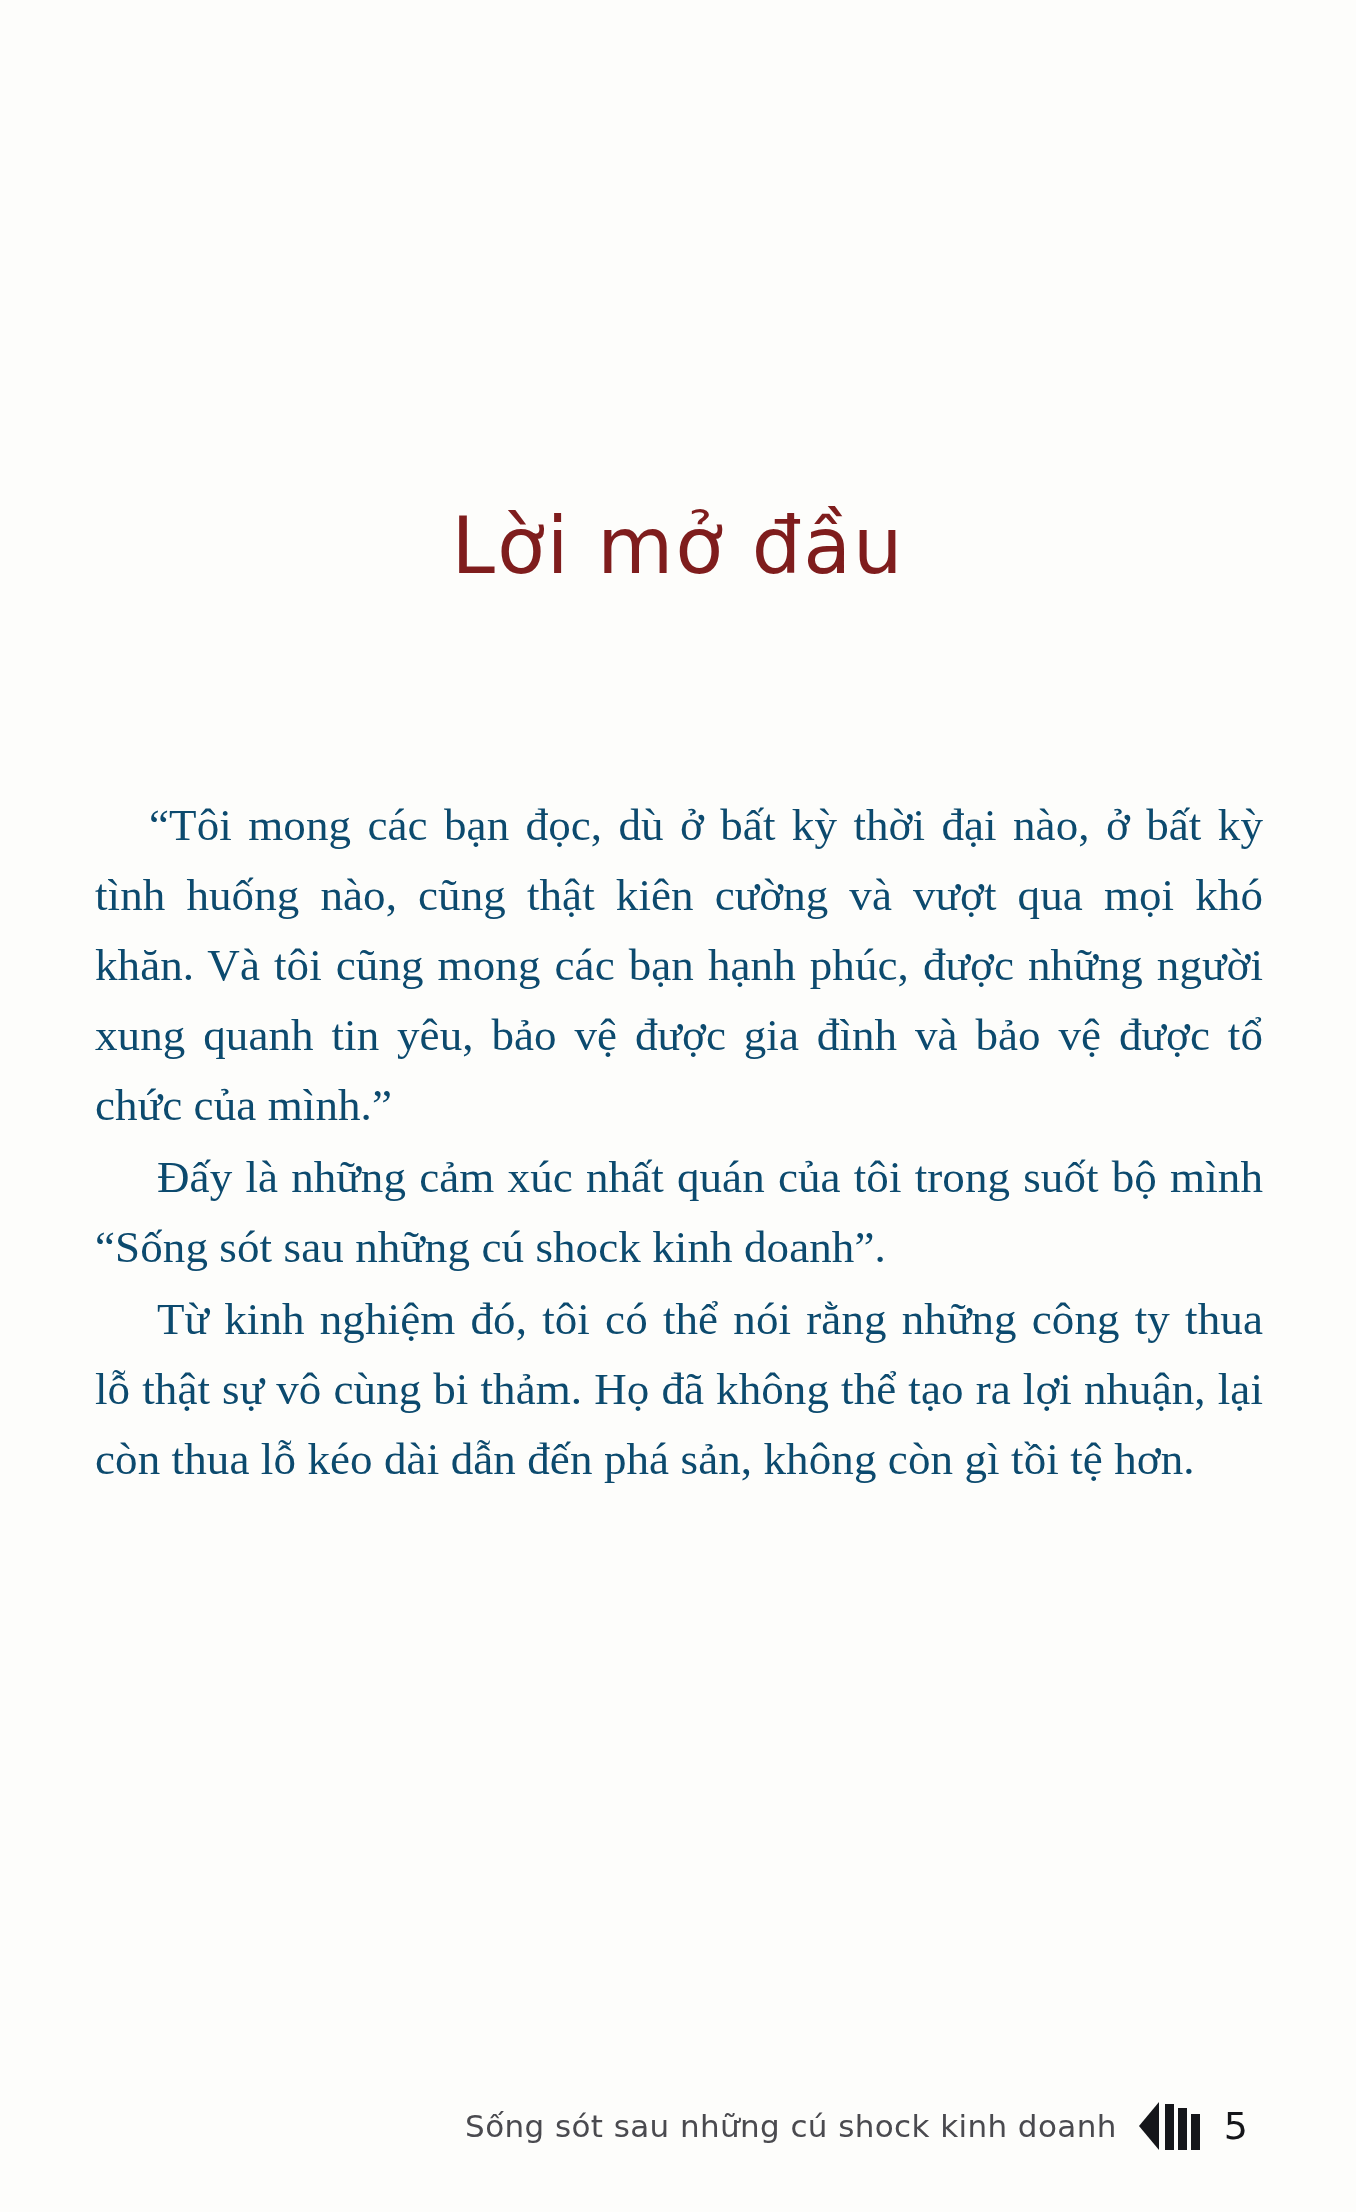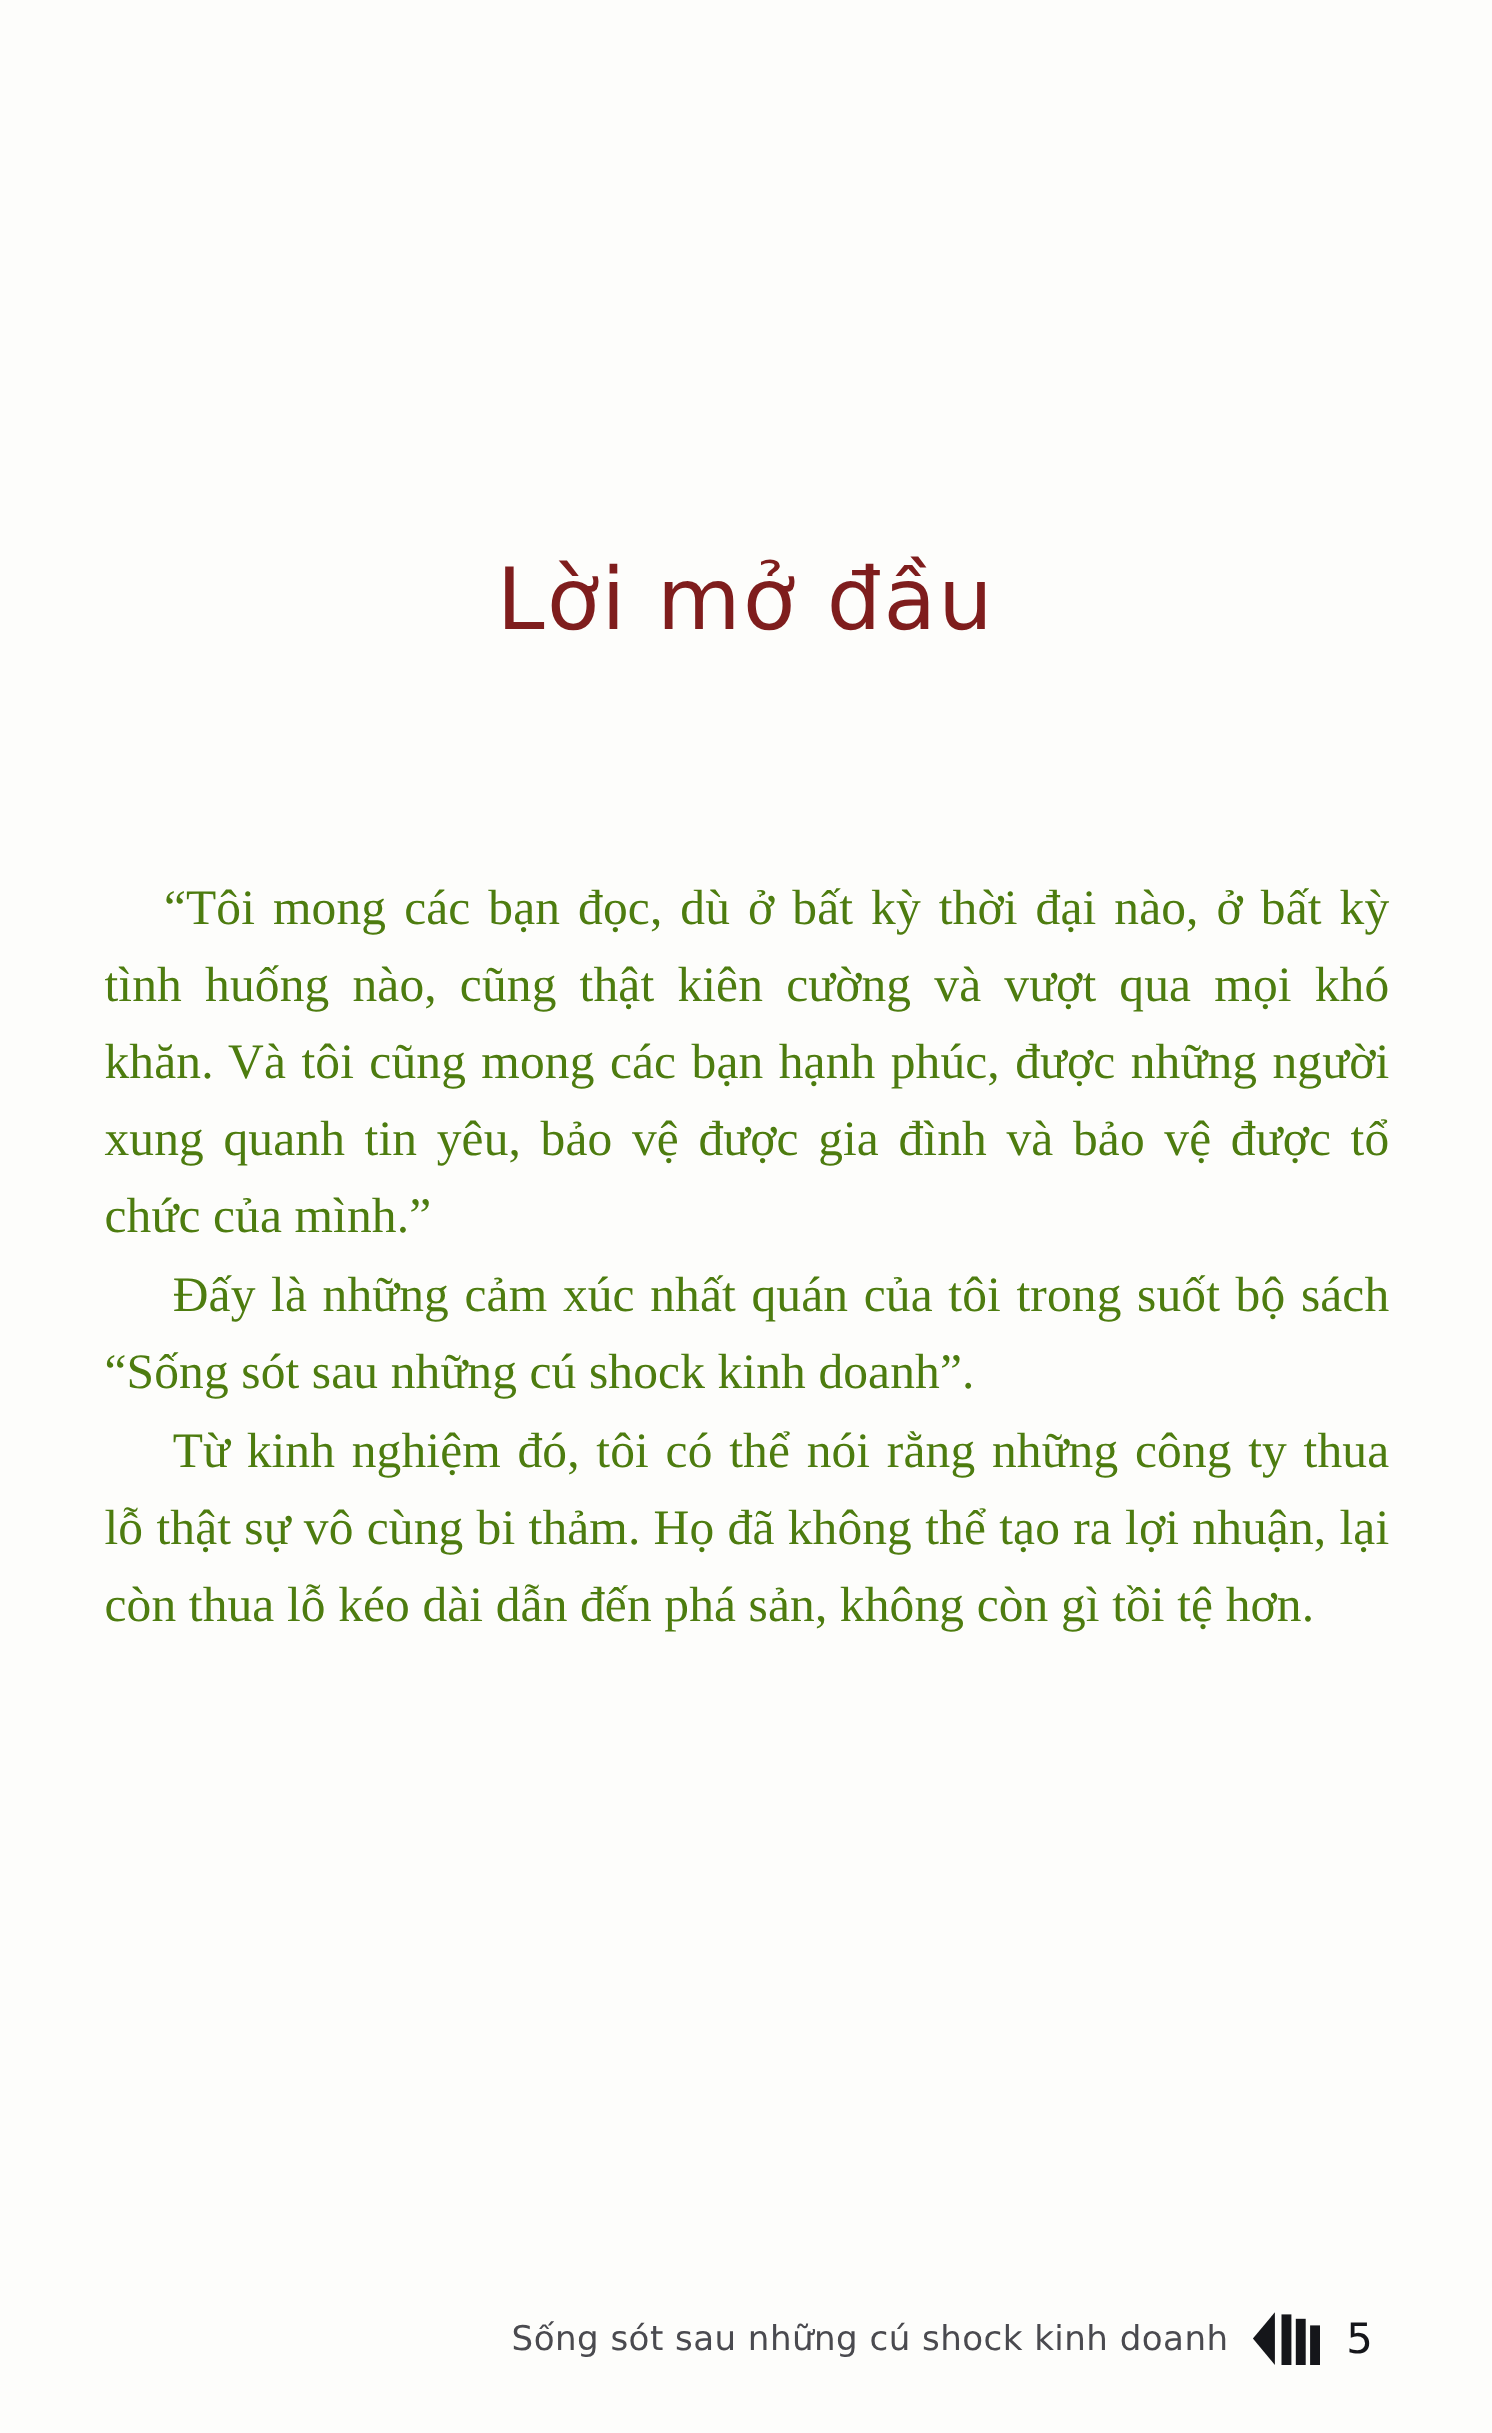--- a/index.html
+++ b/index.html
@@ -42,21 +42,21 @@
     position: absolute;
     top: 790px;
     left: 95px;
     width: 1168px;
   }
 
   .body-block p {
     margin: 0 0 2px 0;
     font-size: 45px;
     line-height: 70px;
-    color: #4d7c0f;
+    color: #0c4a6e;
     text-align: justify;
     text-justify: inter-word;
     letter-spacing: 0.1px;
   }
 
   .body-block p.indent {
     text-indent: 62px;
   }
 
   .body-block p.quote {
@@ -124,21 +124,21 @@
 <body>
 
 <div class="page">
 
   <h1 class="chapter-title">Lời mở đầu</h1>
 
   <div class="body-block">
 
     <p class="quote">“Tôi mong các bạn đọc, dù ở bất kỳ thời đại nào, ở bất kỳ tình huống nào, cũng thật kiên cường và vượt qua mọi khó khăn. Và tôi cũng mong các bạn hạnh phúc, được những người xung quanh tin yêu, bảo vệ được gia đình và bảo vệ được tổ chức của mình.”</p>
 
-    <p class="indent"><span>Đấy là những cảm xúc nhất quán của tôi trong suốt bộ sách </span><span class="italic">“Sống sót sau những cú shock kinh doanh”</span><span>.</span></p>
+    <p class="indent"><span>Đấy là những cảm xúc nhất quán của tôi trong suốt bộ mình </span><span class="italic">“Sống sót sau những cú shock kinh doanh”</span><span>.</span></p>
 
 
     <p class="indent">Từ kinh nghiệm đó, tôi có thể nói rằng những công ty thua lỗ thật sự vô cùng bi thảm. Họ đã không thể tạo ra lợi nhuận, lại còn thua lỗ kéo dài dẫn đến phá sản, không còn gì tồi tệ hơn.</p>
 
   </div>
 
   <div class="footer">
     <div class="footer-inner">
       <span class="footer-text">Sống sót sau những cú shock kinh doanh</span>
       <span class="footer-mark">

